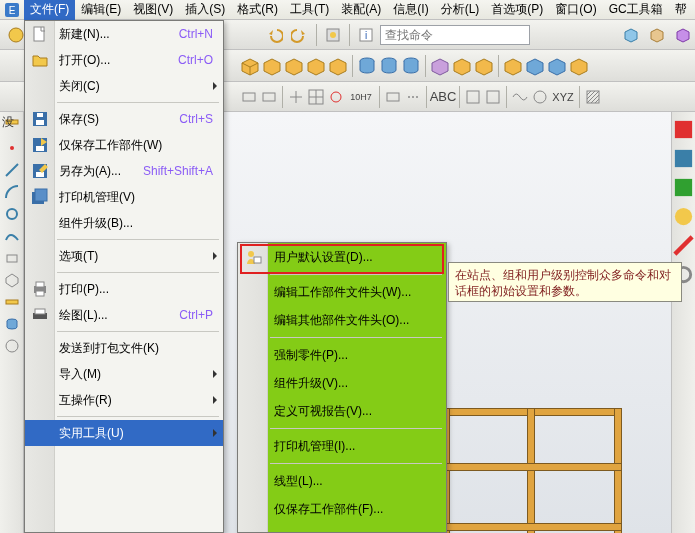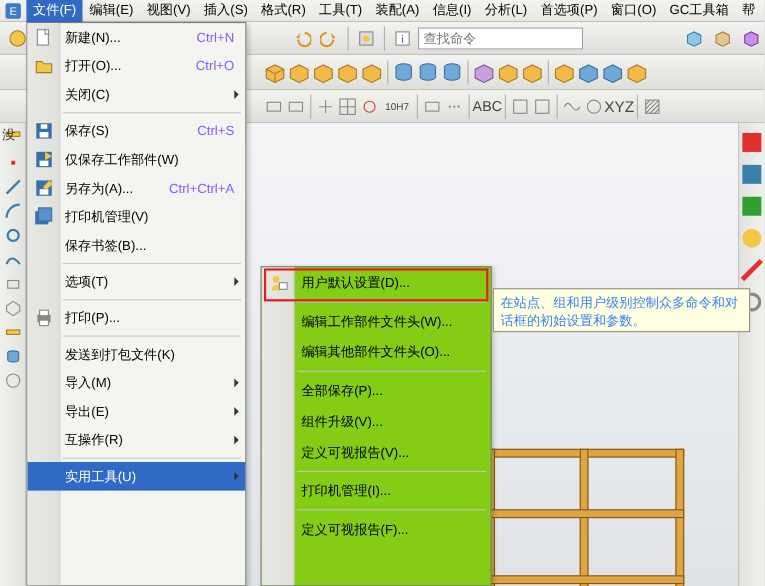--- a/index.html
+++ b/index.html
@@ -83,21 +83,21 @@
   }
   .dd2-iconcol { position:absolute; left:0; top:0; width:30px; height:100%; background:linear-gradient(90deg,#e8e8e4,#e0e0dc); border-right:1px solid #cfcfca; }
   .dd2-item { position:relative; height:28px; display:flex; align-items:center; padding-left:36px; cursor:default; }
   .highlight-box {
     position:absolute; left:240px; top:244px; width:204px; height:30px;
     border:2px solid #e02020; pointer-events:none;
   }
   .tooltip {
     position:absolute; left:448px; top:262px; width:234px; height:40px;
     background:#ffffe1; border:1px solid #8a8a80; padding:4px 6px;
-    font-size:12px; line-height:1.35; color:#3b82f6;
+    font-size:12px; line-height:1.35; color:#7f1d1d;
   }
 </style>
 </head>
 <body>
 
 <div class="root">
 
   <div class="menubar">
     <svg class="app-icon" viewBox="0 0 16 16">
         <rect x="1" y="1" width="14" height="14" fill="#3b7bc9" rx="2"></rect>
@@ -284,21 +284,21 @@
     <div class="small-ico">
         <svg viewBox="0 0 18 18">
           <path d="M2 9q3-6 7 0t7 0" fill="none" stroke="#888"></path>
         </svg>
       </div>
     <div class="small-ico">
         <svg viewBox="0 0 18 18">
           <circle cx="9" cy="9" r="6" fill="none" stroke="#888"></circle>
         </svg>
       </div>
-    <div class="small-ico" style="width:24px;font-size:14px;color:#444">XYZ</div>
+    <div class="small-ico" style="width:24px;font-size:11px;color:#444">XYZ</div>
     <div class="sep-v"></div>
     <div class="small-ico">
         <svg viewBox="0 0 18 18">
           <rect x="3" y="3" width="12" height="12" fill="none" stroke="#888"></rect>
           <path d="M3 7l4-4M3 11l8-8M3 15l12-12M7 15l8-8M11 15l4-4" stroke="#888"></path>
         </svg>
       </div>
   </div>
 
   <div class="side-left">
@@ -412,56 +412,60 @@
             </svg></span>
           <span>仅保存工作部件(W)</span>
         </div>
         <div class="dd-item">
           <span class="ico"><svg viewBox="0 0 18 18">
               <rect x="2" y="2" width="14" height="14" fill="#3a6fa8"></rect>
               <rect x="5" y="10" width="8" height="5" fill="#fff"></rect>
               <path d="M14 2l3 3-6 6-3-3z" fill="#f2c84b"></path>
             </svg></span>
           <span>另存为(A)...</span>
-          <span class="shortcut">Ctrl+Ctrl+A</span>
+          <span class="shortcut">Shift+Shift+A</span>
         </div>
         <div class="dd-item">
           <span class="ico"><svg viewBox="0 0 18 18">
               <rect x="1" y="4" width="12" height="12" fill="#3a6fa8"></rect>
               <rect x="4" y="1" width="12" height="12" fill="#5a8fc8" stroke="#3a6fa8"></rect>
             </svg></span>
           <span>打印机管理(V)</span>
         </div>
         <div class="dd-item">
-          <span>保存书签(B)...</span>
+          <span>组件升级(B)...</span>
         </div>
         <div class="dd-sep"></div>
         <div class="dd-item">
           <span>选项(T)</span>
           <span class="arrow"></span>
         </div>
         <div class="dd-sep"></div>
         <div class="dd-item">
           <span class="ico"><svg viewBox="0 0 18 18">
               <rect x="3" y="6" width="12" height="7" fill="#888"></rect>
               <rect x="5" y="2" width="8" height="5" fill="#fff" stroke="#888"></rect>
               <rect x="5" y="11" width="8" height="5" fill="#fff" stroke="#888"></rect>
             </svg></span>
           <span>打印(P)...</span>
         </div>
+        <div class="dd-item">
+          <span class="ico"><svg viewBox="0 0 18 18">
+              <rect x="2" y="7" width="14" height="6" fill="#555"></rect>
+              <rect x="4" y="3" width="10" height="5" fill="#fff" stroke="#888"></rect>
+            </svg></span>
+          <span>绘图(L)...</span>
+          <span class="shortcut">Ctrl+P</span>
+        </div>
         <div class="dd-sep"></div>
         <div class="dd-item">
           <span>发送到打包文件(K)</span>
         </div>
         <div class="dd-item">
           <span>导入(M)</span>
-          <span class="arrow"></span>
-        </div>
-        <div class="dd-item">
-          <span>导出(E)</span>
           <span class="arrow"></span>
         </div>
         <div class="dd-item">
           <span>互操作(R)</span>
           <span class="arrow"></span>
         </div>
         <div class="dd-sep"></div>
         <div class="dd-item hover">
           <span>实用工具(U)</span>
           <span class="arrow"></span>
@@ -482,35 +486,38 @@
         </div>
         <div class="dd-sep" style="margin: 3px 4px 3px 32px;"></div>
         <div class="dd2-item">
           <span>编辑工作部件文件头(W)...</span>
         </div>
         <div class="dd2-item">
           <span>编辑其他部件文件头(O)...</span>
         </div>
         <div class="dd-sep" style="margin: 3px 4px 3px 32px;"></div>
         <div class="dd2-item">
-          <span>全部保存(P)...</span>
+          <span>强制零件(P)...</span>
         </div>
         <div class="dd2-item">
           <span>组件升级(V)...</span>
         </div>
         <div class="dd2-item">
           <span>定义可视报告(V)...</span>
         </div>
         <div class="dd-sep" style="margin: 3px 4px 3px 32px;"></div>
         <div class="dd2-item">
           <span>打印机管理(I)...</span>
         </div>
         <div class="dd-sep" style="margin: 3px 4px 3px 32px;"></div>
         <div class="dd2-item">
-          <span>定义可视报告(F)...</span>
+          <span>线型(L)...</span>
+        </div>
+        <div class="dd2-item">
+          <span>仅保存工作部件(F)...</span>
         </div>
       </div>
   </div>
 
   <div class="highlight-box"></div>
 
   <div class="tooltip">在站点、组和用户级别控制众多命令和对话框的初始设置和参数。</div>
 
 </div>
 

